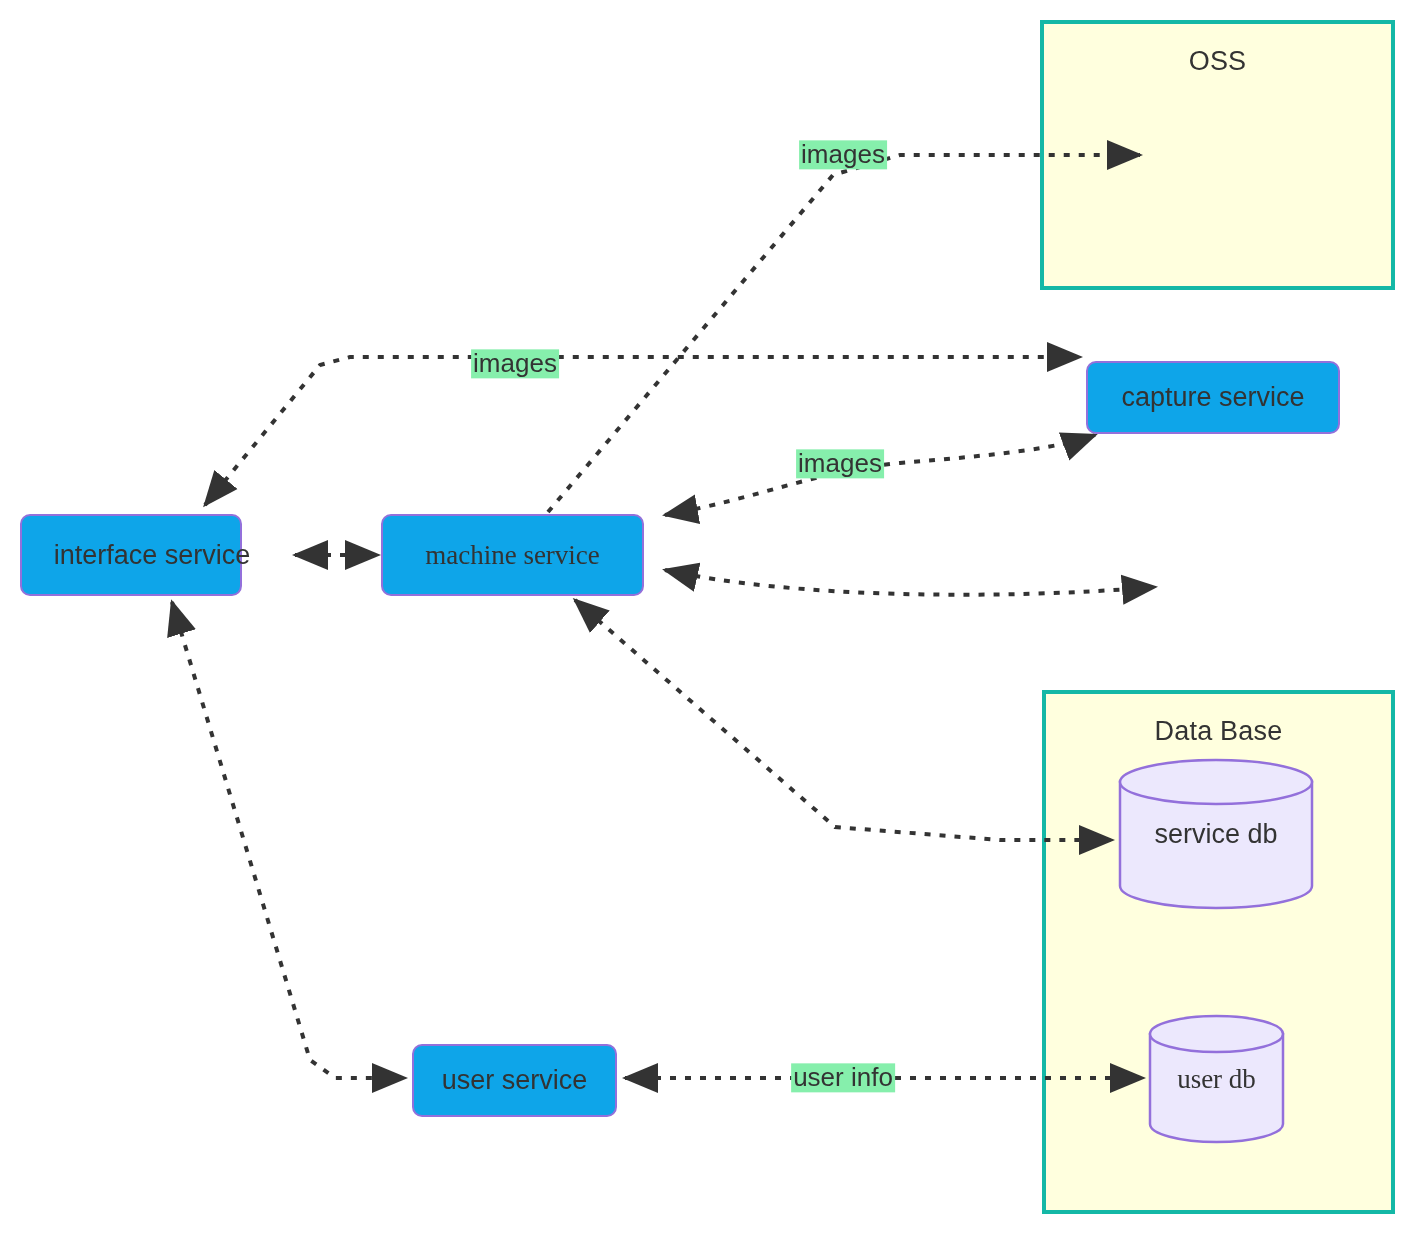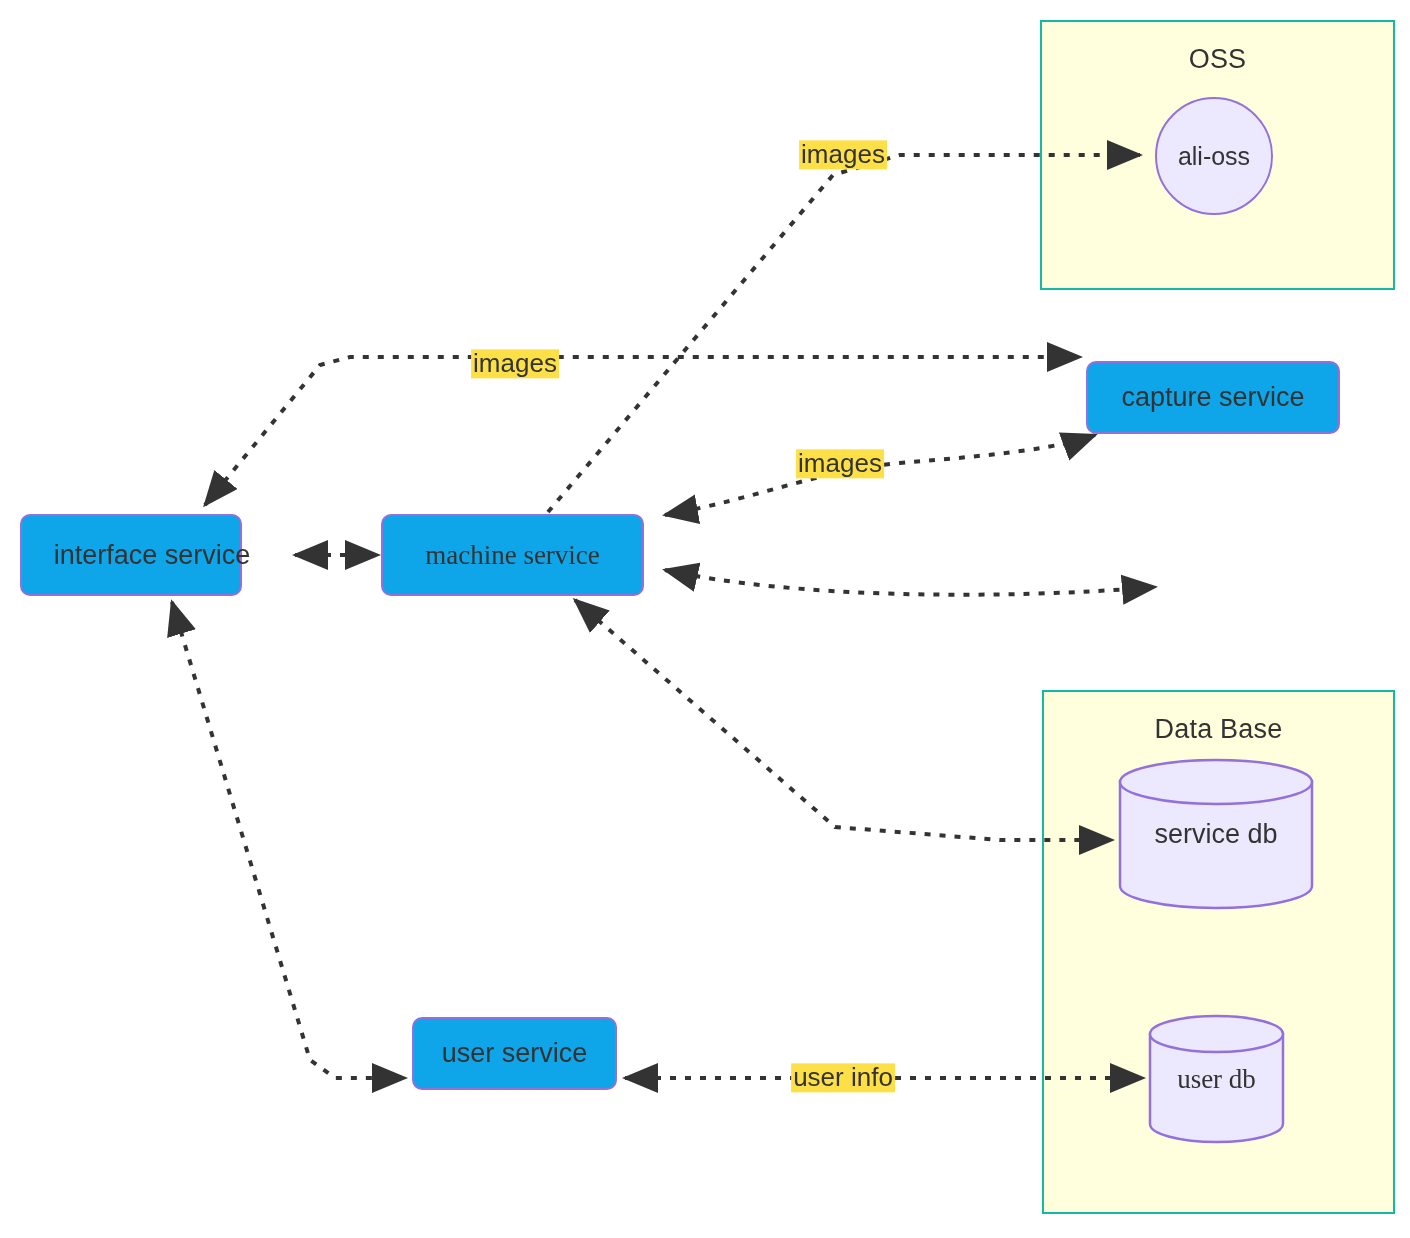--- a/index.html
+++ b/index.html
@@ -20,21 +20,21 @@
   #edge-layer {
     position: absolute;
     left: 0;
     top: 0;
     width: 1410px;
     height: 1238px;
   }
   .subgraph {
     position: absolute;
     background: #ffffde;
-    border: 2px solid #14b8a6;
+    border: 4px solid #14b8a6;
     box-sizing: border-box;
   }
   .subgraph-title {
     position: absolute;
     left: 0;
     right: 0;
     top: 22px;
     text-align: center;
     font-size: 27px;
     color: #333333;
@@ -81,21 +81,21 @@
     right: 0;
     top: 50%;
     transform: translateY(-50%);
     text-align: center;
     font-size: 27px;
     color: #333333;
     white-space: nowrap;
   }
   .edge-label {
     position: absolute;
-    background: #fde047;
+    background: #86efac;
     color: #333333;
     font-size: 26px;
     line-height: 1.05;
     padding: 1px 2px;
     white-space: nowrap;
     transform: translate(-50%, -50%);
   }
 </style>
 </head>
 <body>
@@ -146,27 +146,24 @@
 
   <div class="node-box" style="left:381px; top:514px; width:263px; height:82px;font-family:Liberation Serif, serif;">
     <span>machine service</span>
   </div>
 
   <div class="node-box" style="left:1086px; top:361px; width:254px; height:73px;">
     <span>capture service</span>
   </div>
 
 
-  <div class="node-box" style="left:412px; top:1017px; width:205px; height:73px;">
+  <div class="node-box" style="left:412px; top:1044px; width:205px; height:73px;">
     <span>user service</span>
   </div>
 
-  <div class="node-circle" style="left:1155px; top:97px; width:118px; height:118px;">
-    <span>ali-oss</span>
-  </div>
 
   <div class="node-cyl" style="left:1118px; top:758px; width:196px; height:152px;">
     <svg width="196" height="152" viewBox="0 0 196 152" xmlns="http://www.w3.org/2000/svg">
       <path d="M 2,24 L 2,128 A 96,22 0 0 0 194,128 L 194,24 Z" fill="#ece8fd" stroke="#9370db" stroke-width="2.5"></path>
       <ellipse cx="98" cy="24" rx="96" ry="22" fill="#ece8fd" stroke="#9370db" stroke-width="2.5"></ellipse>
     </svg>
     <div class="cyl-label">service db</div>
   </div>
 
   <div class="node-cyl" style="left:1148px; top:1014px; width:137px; height:130px;font-family:Liberation Serif, serif;">

